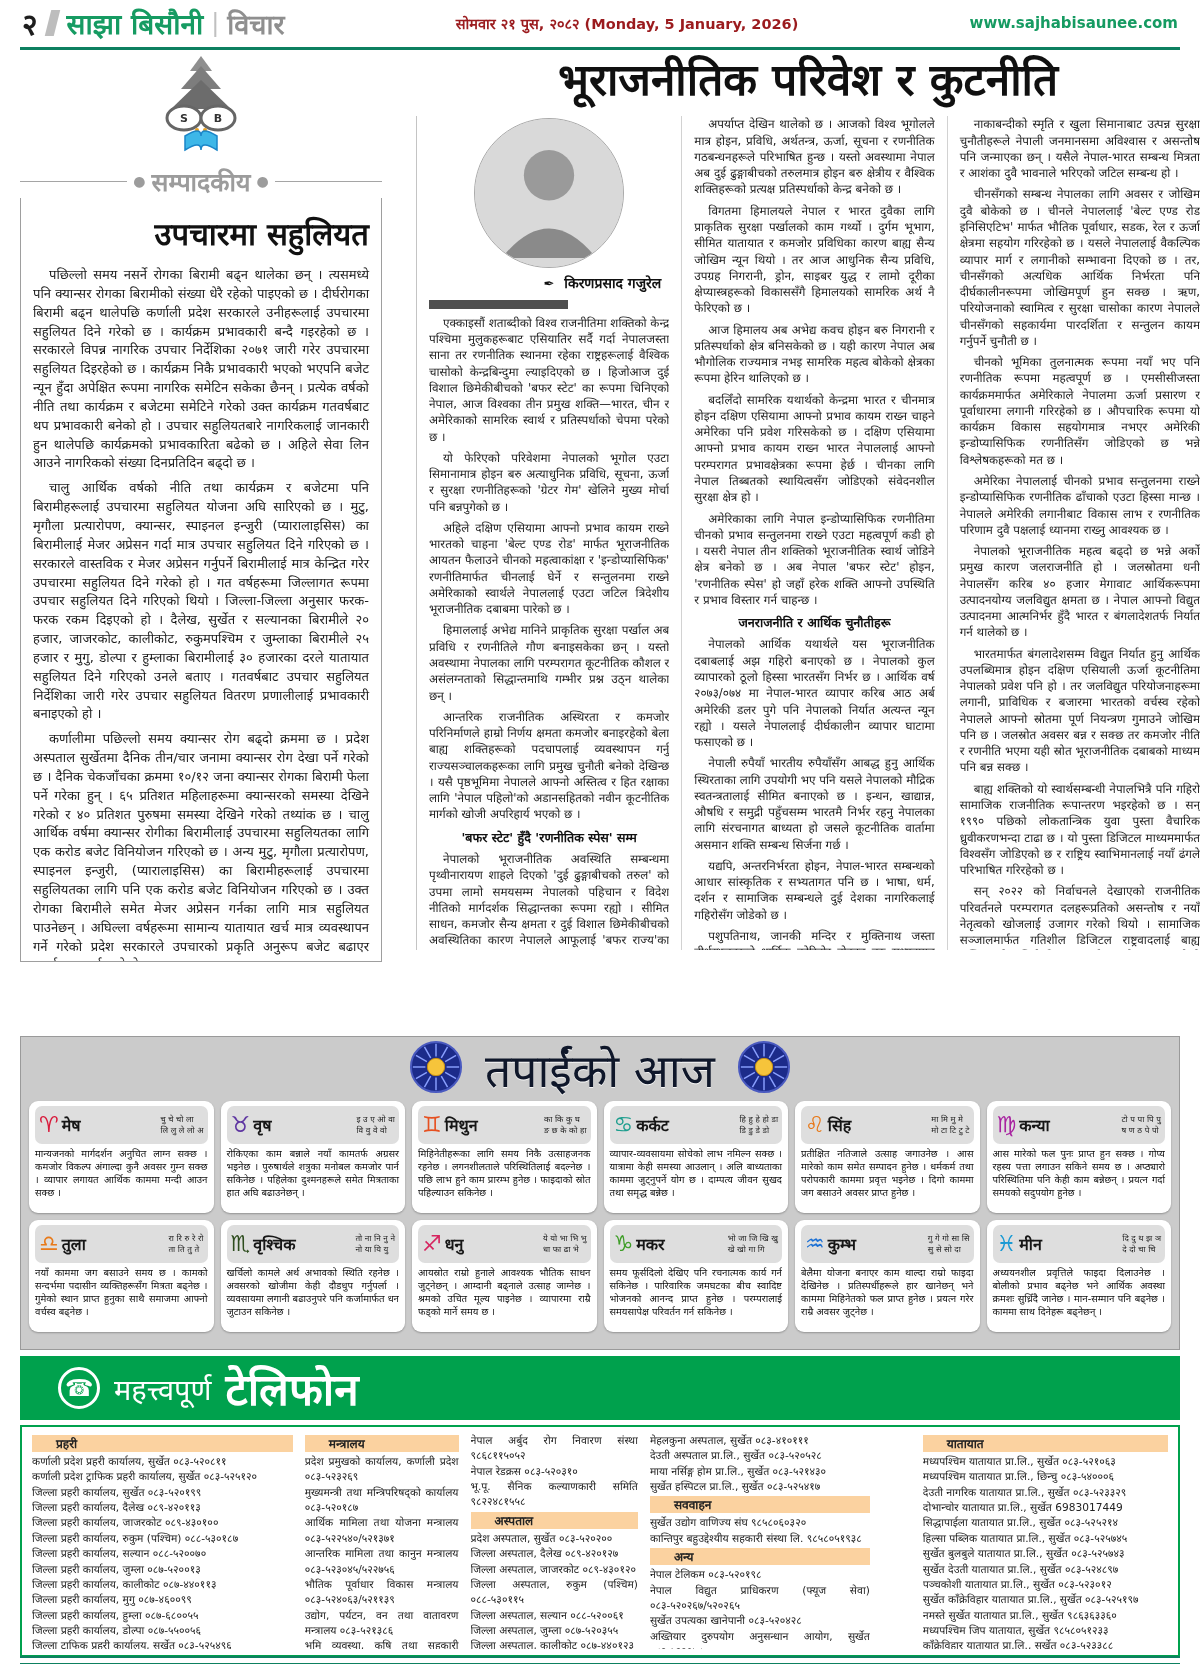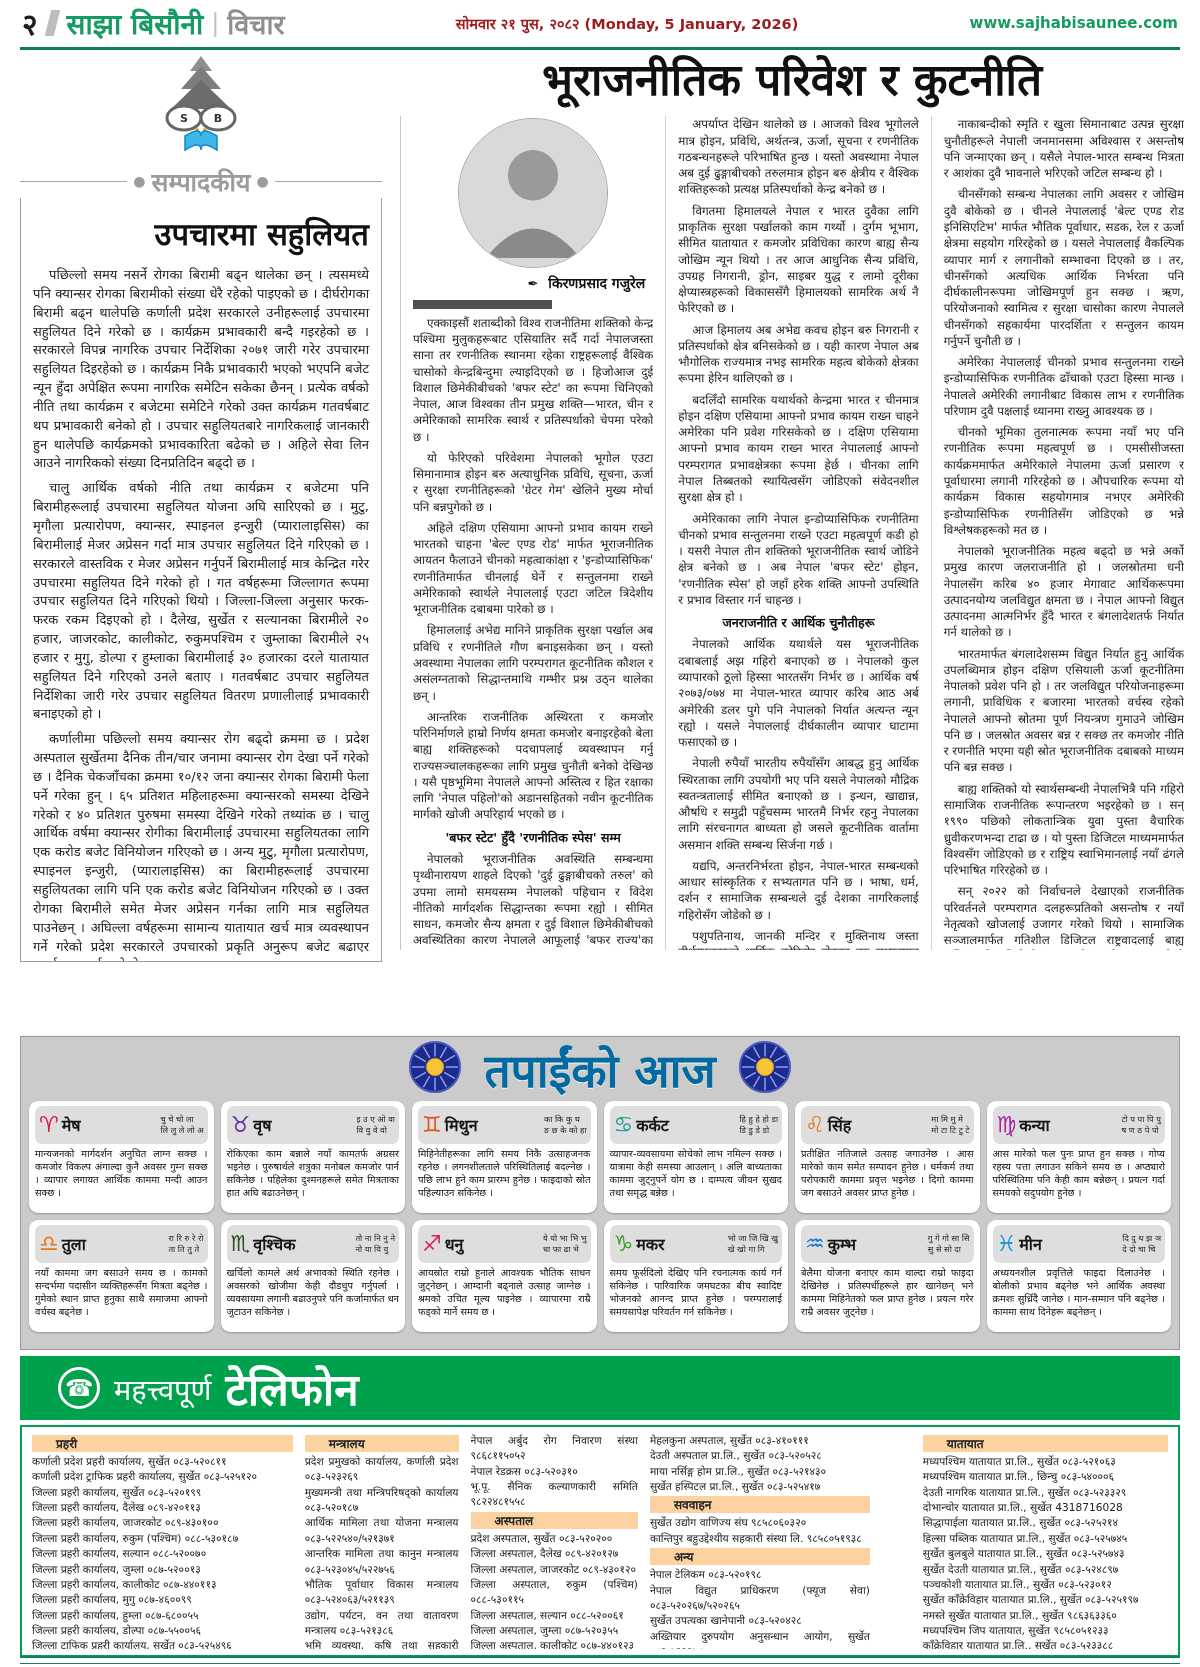--- a/index.html
+++ b/index.html
@@ -18,35 +18,35 @@
   
   .editorial{position:absolute;left:20px;top:54px;width:362px;height:908px;display:flex;flex-direction:column;}
   .edi-logo{text-align:center;height:108px;}
   .edi-label{display:flex;align-items:center;color:#9c9c9c;font-size:25px;font-weight:bold;gap:6px;margin-top:2px;}
   .edi-label .line{flex:1;height:1px;background:#a5a5a5;}
   .edi-label .dot{color:#9c9c9c;font-size:14px;}
   .edi-frame{flex:1;border:1px solid #9e9e9e;border-top:none;padding:8px 12px 12px;overflow:hidden;}
   .edi-title{text-align:right;font-size:31px;font-weight:bold;color:#111;margin:6px 0 12px;}
   .ep{font-size:13px;line-height:1.45;text-align:justify;color:#1c1c1c;margin:0 0 6px;text-indent:16px;}
   
-  .article{position:absolute;left:400px;top:52px;width:784px;height:912px;}
+  .article{position:absolute;left:416px;top:52px;width:784px;height:912px;}
   .headline{text-align:center;font-size:44px;font-weight:bold;color:#101010;line-height:1.1;margin:4px 0 12px;}
   .acols{display:flex;height:834px;border-left:1px solid #c4c4c4;padding-left:12px;overflow:hidden;}
   .acol{flex:1;font-size:11.8px;line-height:1.38;color:#1d1d1d;text-align:justify;overflow:hidden;}
   .acol + .acol{border-left:1px solid #d2d2d2;margin-left:12px;padding-left:12px;}
   .bp{margin:0 0 5px;text-indent:14px;}
   .sub{text-align:center;font-size:12.6px;margin:6px 0 5px;color:#111;font-weight:bold;}
   .photo{width:148px;height:148px;border-radius:50%;overflow:hidden;border:1px solid #aaa;margin:2px auto 6px;background:#e2e2e2;}
   .byline{text-align:right;font-weight:bold;font-size:14px;margin:2px 8px 6px 0;color:#111;}
   .pen{font-size:13px;margin-right:5px;}
   .bybar{height:9px;background:#4f4f4f;width:58%;margin:0 0 6px;}
   
   .horo{position:absolute;left:20px;top:1036px;width:1160px;height:314px;background:#cbcbcb;border:1px solid #9a9a9a;padding:2px 8px;box-sizing:border-box;}
   .horo-head{display:flex;align-items:center;justify-content:center;gap:22px;height:60px;}
-  .horo-title{font-size:46px;font-weight:bold;color:#0369a1;text-shadow:0 1px 0 #f5f5f5;}
+  .horo-title{font-size:46px;font-weight:normal;color:#0f172a;text-shadow:0 1px 0 #f5f5f5;}
   .z-grid{display:grid;grid-template-columns:repeat(6,1fr);gap:7px;margin-top:2px;}
   .z-card{background:#fff;border-radius:9px;padding:5px 6px;height:112px;overflow:hidden;box-shadow:0 1px 2px rgba(0,0,0,.28);box-sizing:border-box;}
   .z-head{display:flex;align-items:center;gap:3px;background:#dedede;border-radius:7px;padding:2px 4px;height:38px;box-sizing:border-box;}
   .z-icon{font-size:22px;line-height:1;}
   .z-name{font-size:16px;font-weight:bold;color:#161616;white-space:nowrap;}
   .z-let{display:flex;flex-direction:column;font-size:8.2px;font-weight:normal;line-height:1.35;color:#222;margin-left:auto;text-align:left;}
   .z-text{font-size:9.7px;line-height:1.33;text-align:justify;margin-top:4px;color:#101010;}
   
   .phone{position:absolute;left:20px;top:1356px;width:1160px;}
   .phone-bar{height:64px;background:#00a14d;display:flex;align-items:center;gap:14px;padding-left:38px;}
@@ -153,22 +153,22 @@
             <p class="bp">यद्यपि, अन्तरनिर्भरता होइन, नेपाल-भारत सम्बन्धको आधार सांस्कृतिक र सभ्यतागत पनि छ । भाषा, धर्म, दर्शन र सामाजिक सम्बन्धले दुई देशका नागरिकलाई गहिरोसँग जोडेको छ ।</p>
             <p class="bp">पशुपतिनाथ, जानकी मन्दिर र मुक्तिनाथ जस्ता तीर्थस्थलहरूले धार्मिक कोरिडोर होइनन् बरु सभ्यतागत सम्पर्कका प्रतीक हुन् । लाखौं भारतीय तीर्थयात्री नेपाल आउँछन् र नेपाली समाजको आर्थिक अर्थतन्त्रमा योगदान गर्छन् । तर यही सांस्कृतिक सामीप्यसँगै विरोधाभासहरू पनि छन् ।</p>
           </div>
       </div>
 
       <div class="acol">
         <div>
 
         <p class="bp">नाकाबन्दीको स्मृति र खुला सिमानाबाट उत्पन्न सुरक्षा चुनौतीहरूले नेपाली जनमानसमा अविश्वास र असन्तोष पनि जन्माएका छन् । यसैले नेपाल-भारत सम्बन्ध मित्रता र आशंका दुवै भावनाले भरिएको जटिल सम्बन्ध हो ।</p>
             <p class="bp">चीनसँगको सम्बन्ध नेपालका लागि अवसर र जोखिम दुवै बोकेको छ । चीनले नेपाललाई 'बेल्ट एण्ड रोड इनिसिएटिभ' मार्फत भौतिक पूर्वाधार, सडक, रेल र ऊर्जा क्षेत्रमा सहयोग गरिरहेको छ । यसले नेपाललाई वैकल्पिक व्यापार मार्ग र लगानीको सम्भावना दिएको छ । तर, चीनसँगको अत्यधिक आर्थिक निर्भरता पनि दीर्घकालीनरूपमा जोखिमपूर्ण हुन सक्छ । ऋण, परियोजनाको स्वामित्व र सुरक्षा चासोका कारण नेपालले चीनसँगको सहकार्यमा पारदर्शिता र सन्तुलन कायम गर्नुपर्ने चुनौती छ ।</p>
+            <p class="bp">चीनको भूमिका तुलनात्मक रूपमा नयाँ भए पनि रणनीतिक रूपमा महत्वपूर्ण छ । एमसीसीजस्ता कार्यक्रममार्फत अमेरिकाले नेपालमा ऊर्जा प्रसारण र पूर्वाधारमा लगानी गरिरहेको छ । औपचारिक रूपमा यो कार्यक्रम विकास सहयोगमात्र नभएर अमेरिकी इन्डोप्यासिफिक रणनीतिसँग जोडिएको छ भन्ने विश्लेषकहरूको मत छ ।</p>
             <p class="bp">अमेरिका नेपाललाई चीनको प्रभाव सन्तुलनमा राख्ने इन्डोप्यासिफिक रणनीतिक ढाँचाको एउटा हिस्सा मान्छ । नेपालले अमेरिकी लगानीबाट विकास लाभ र रणनीतिक परिणाम दुवै पक्षलाई ध्यानमा राख्नु आवश्यक छ ।</p>
-            <p class="bp">चीनको भूमिका तुलनात्मक रूपमा नयाँ भए पनि रणनीतिक रूपमा महत्वपूर्ण छ । एमसीसीजस्ता कार्यक्रममार्फत अमेरिकाले नेपालमा ऊर्जा प्रसारण र पूर्वाधारमा लगानी गरिरहेको छ । औपचारिक रूपमा यो कार्यक्रम विकास सहयोगमात्र नभएर अमेरिकी इन्डोप्यासिफिक रणनीतिसँग जोडिएको छ भन्ने विश्लेषकहरूको मत छ ।</p>
             <p class="bp">नेपालको भूराजनीतिक महत्व बढ्दो छ भन्ने अर्को प्रमुख कारण जलराजनीति हो । जलस्रोतमा धनी नेपालसँग करिब ४० हजार मेगावाट आर्थिकरूपमा उत्पादनयोग्य जलविद्युत क्षमता छ । नेपाल आफ्नो विद्युत उत्पादनमा आत्मनिर्भर हुँदै भारत र बंगलादेशतर्फ निर्यात गर्न थालेको छ ।</p>
             <p class="bp">भारतमार्फत बंगलादेशसम्म विद्युत निर्यात हुनु आर्थिक उपलब्धिमात्र होइन दक्षिण एसियाली ऊर्जा कूटनीतिमा नेपालको प्रवेश पनि हो । तर जलविद्युत परियोजनाहरूमा लगानी, प्राविधिक र बजारमा भारतको वर्चस्व रहेको नेपालले आफ्नो स्रोतमा पूर्ण नियन्त्रण गुमाउने जोखिम पनि छ । जलस्रोत अवसर बन्न र सक्छ तर कमजोर नीति र रणनीति भएमा यही स्रोत भूराजनीतिक दबाबको माध्यम पनि बन्न सक्छ ।</p>
             <p class="bp">बाह्य शक्तिको यो स्वार्थसम्बन्धी नेपालभित्रै पनि गहिरो सामाजिक राजनीतिक रूपान्तरण भइरहेको छ । सन् १९९० पछिको लोकतान्त्रिक युवा पुस्ता वैचारिक ध्रुवीकरणभन्दा टाढा छ । यो पुस्ता डिजिटल माध्यममार्फत विश्वसँग जोडिएको छ र राष्ट्रिय स्वाभिमानलाई नयाँ ढंगले परिभाषित गरिरहेको छ ।</p>
             <p class="bp">सन् २०२२ को निर्वाचनले देखाएको राजनीतिक परिवर्तनले परम्परागत दलहरूप्रतिको असन्तोष र नयाँ नेतृत्वको खोजलाई उजागर गरेको थियो । सामाजिक सञ्जालमार्फत गतिशील डिजिटल राष्ट्रवादलाई बाह्य शक्तिहरूले सजिलै नियन्त्रण गर्न नसक्ने अवस्था बनेको छ । यसले नेपाली भूराजनीतिक जनचेतनालाई पनि एक निर्णायक कारक बनाएको छ ।</p>
           </div>
       </div>
 
     </div>
   </div>
 
@@ -416,21 +416,21 @@
           <div class="dir-e">नेपाल विद्युत प्राधिकरण (फ्यूज सेवा) ०८३-५२०२६७/५२०२६५</div>
           <div class="dir-e">सुर्खेत उपत्यका खानेपानी ०८३-५२०४२८</div>
           <div class="dir-e">अख्तियार दुरुपयोग अनुसन्धान आयोग, सुर्खेत ०८३-५२३१७८</div>
         </div>
       <div class="dcol c5">
 
       <div class="dir-h">यातायात</div>
           <div class="dir-e">मध्यपश्चिम यातायात प्रा.लि., सुर्खेत ०८३-५२१०६३</div>
           <div class="dir-e">मध्यपश्चिम यातायात प्रा.लि., छिन्चु ०८३-५४०००६</div>
           <div class="dir-e">देउती नागरिक यातायात प्रा.लि., सुर्खेत ०८३-५२३३२९</div>
-          <div class="dir-e">दोभान्चोर यातायात प्रा.लि., सुर्खेत 4318716028</div>
+          <div class="dir-e">दोभान्चोर यातायात प्रा.लि., सुर्खेत 6983017449</div>
           <div class="dir-e">सिद्धापाईला यातायात प्रा.लि., सुर्खेत ०८३-५२५२१४</div>
           <div class="dir-e">हिल्सा पब्लिक यातायात प्रा.लि., सुर्खेत ०८३-५२५७४५</div>
           <div class="dir-e">सुर्खेत बुलबुले यातायात प्रा.लि., सुर्खेत ०८३-५२५७४३</div>
           <div class="dir-e">सुर्खेत देउती यातायात प्रा.लि., सुर्खेत ०८३-५२४८९७</div>
           <div class="dir-e">पञ्चकोशी यातायात प्रा.लि., सुर्खेत ०८३-५२३०१२</div>
           <div class="dir-e">सुर्खेत काँक्रेविहार यातायात प्रा.लि., सुर्खेत ०८३-५२५१९७</div>
           <div class="dir-e">नमस्ते सुर्खेत यातायात प्रा.लि., सुर्खेत ९८६३६३३६०</div>
           <div class="dir-e">मध्यपश्चिम जिप यातायात, सुर्खेत ९८५८०५१२३३</div>
           <div class="dir-e">काँक्रेविहार यातायात प्रा.लि., सुर्खेत ०८३-५२३३८८</div>
         </div>

